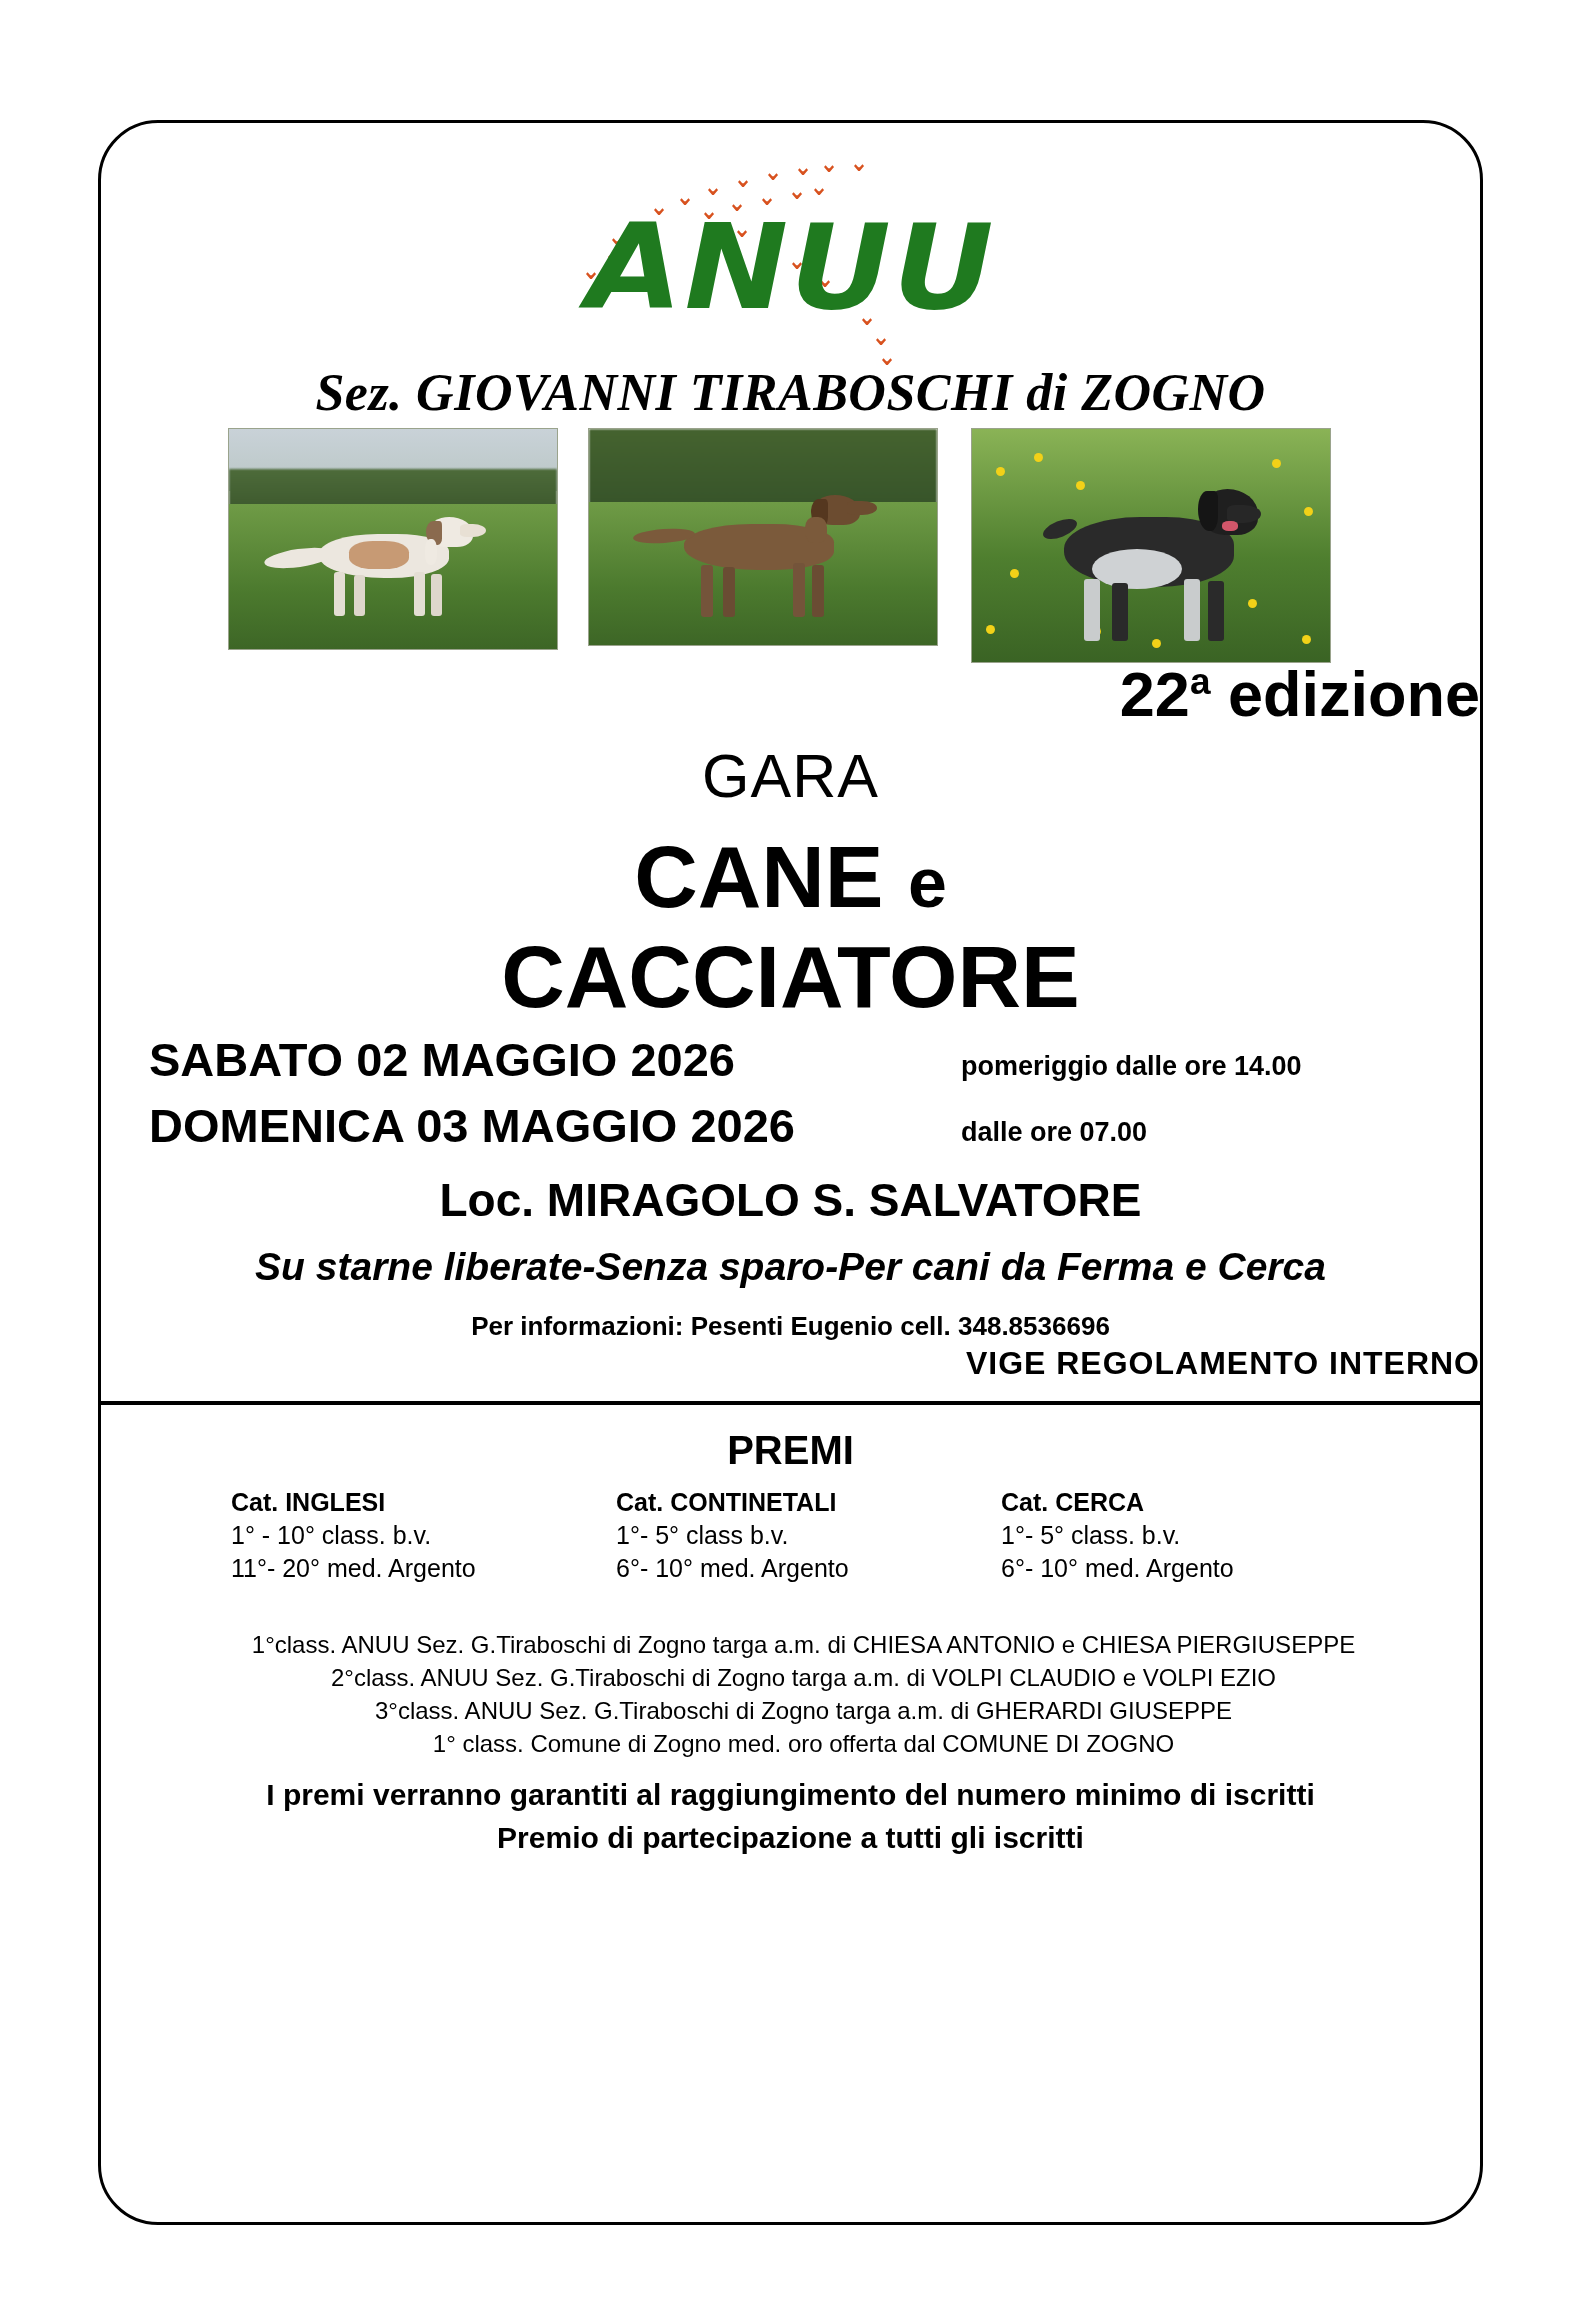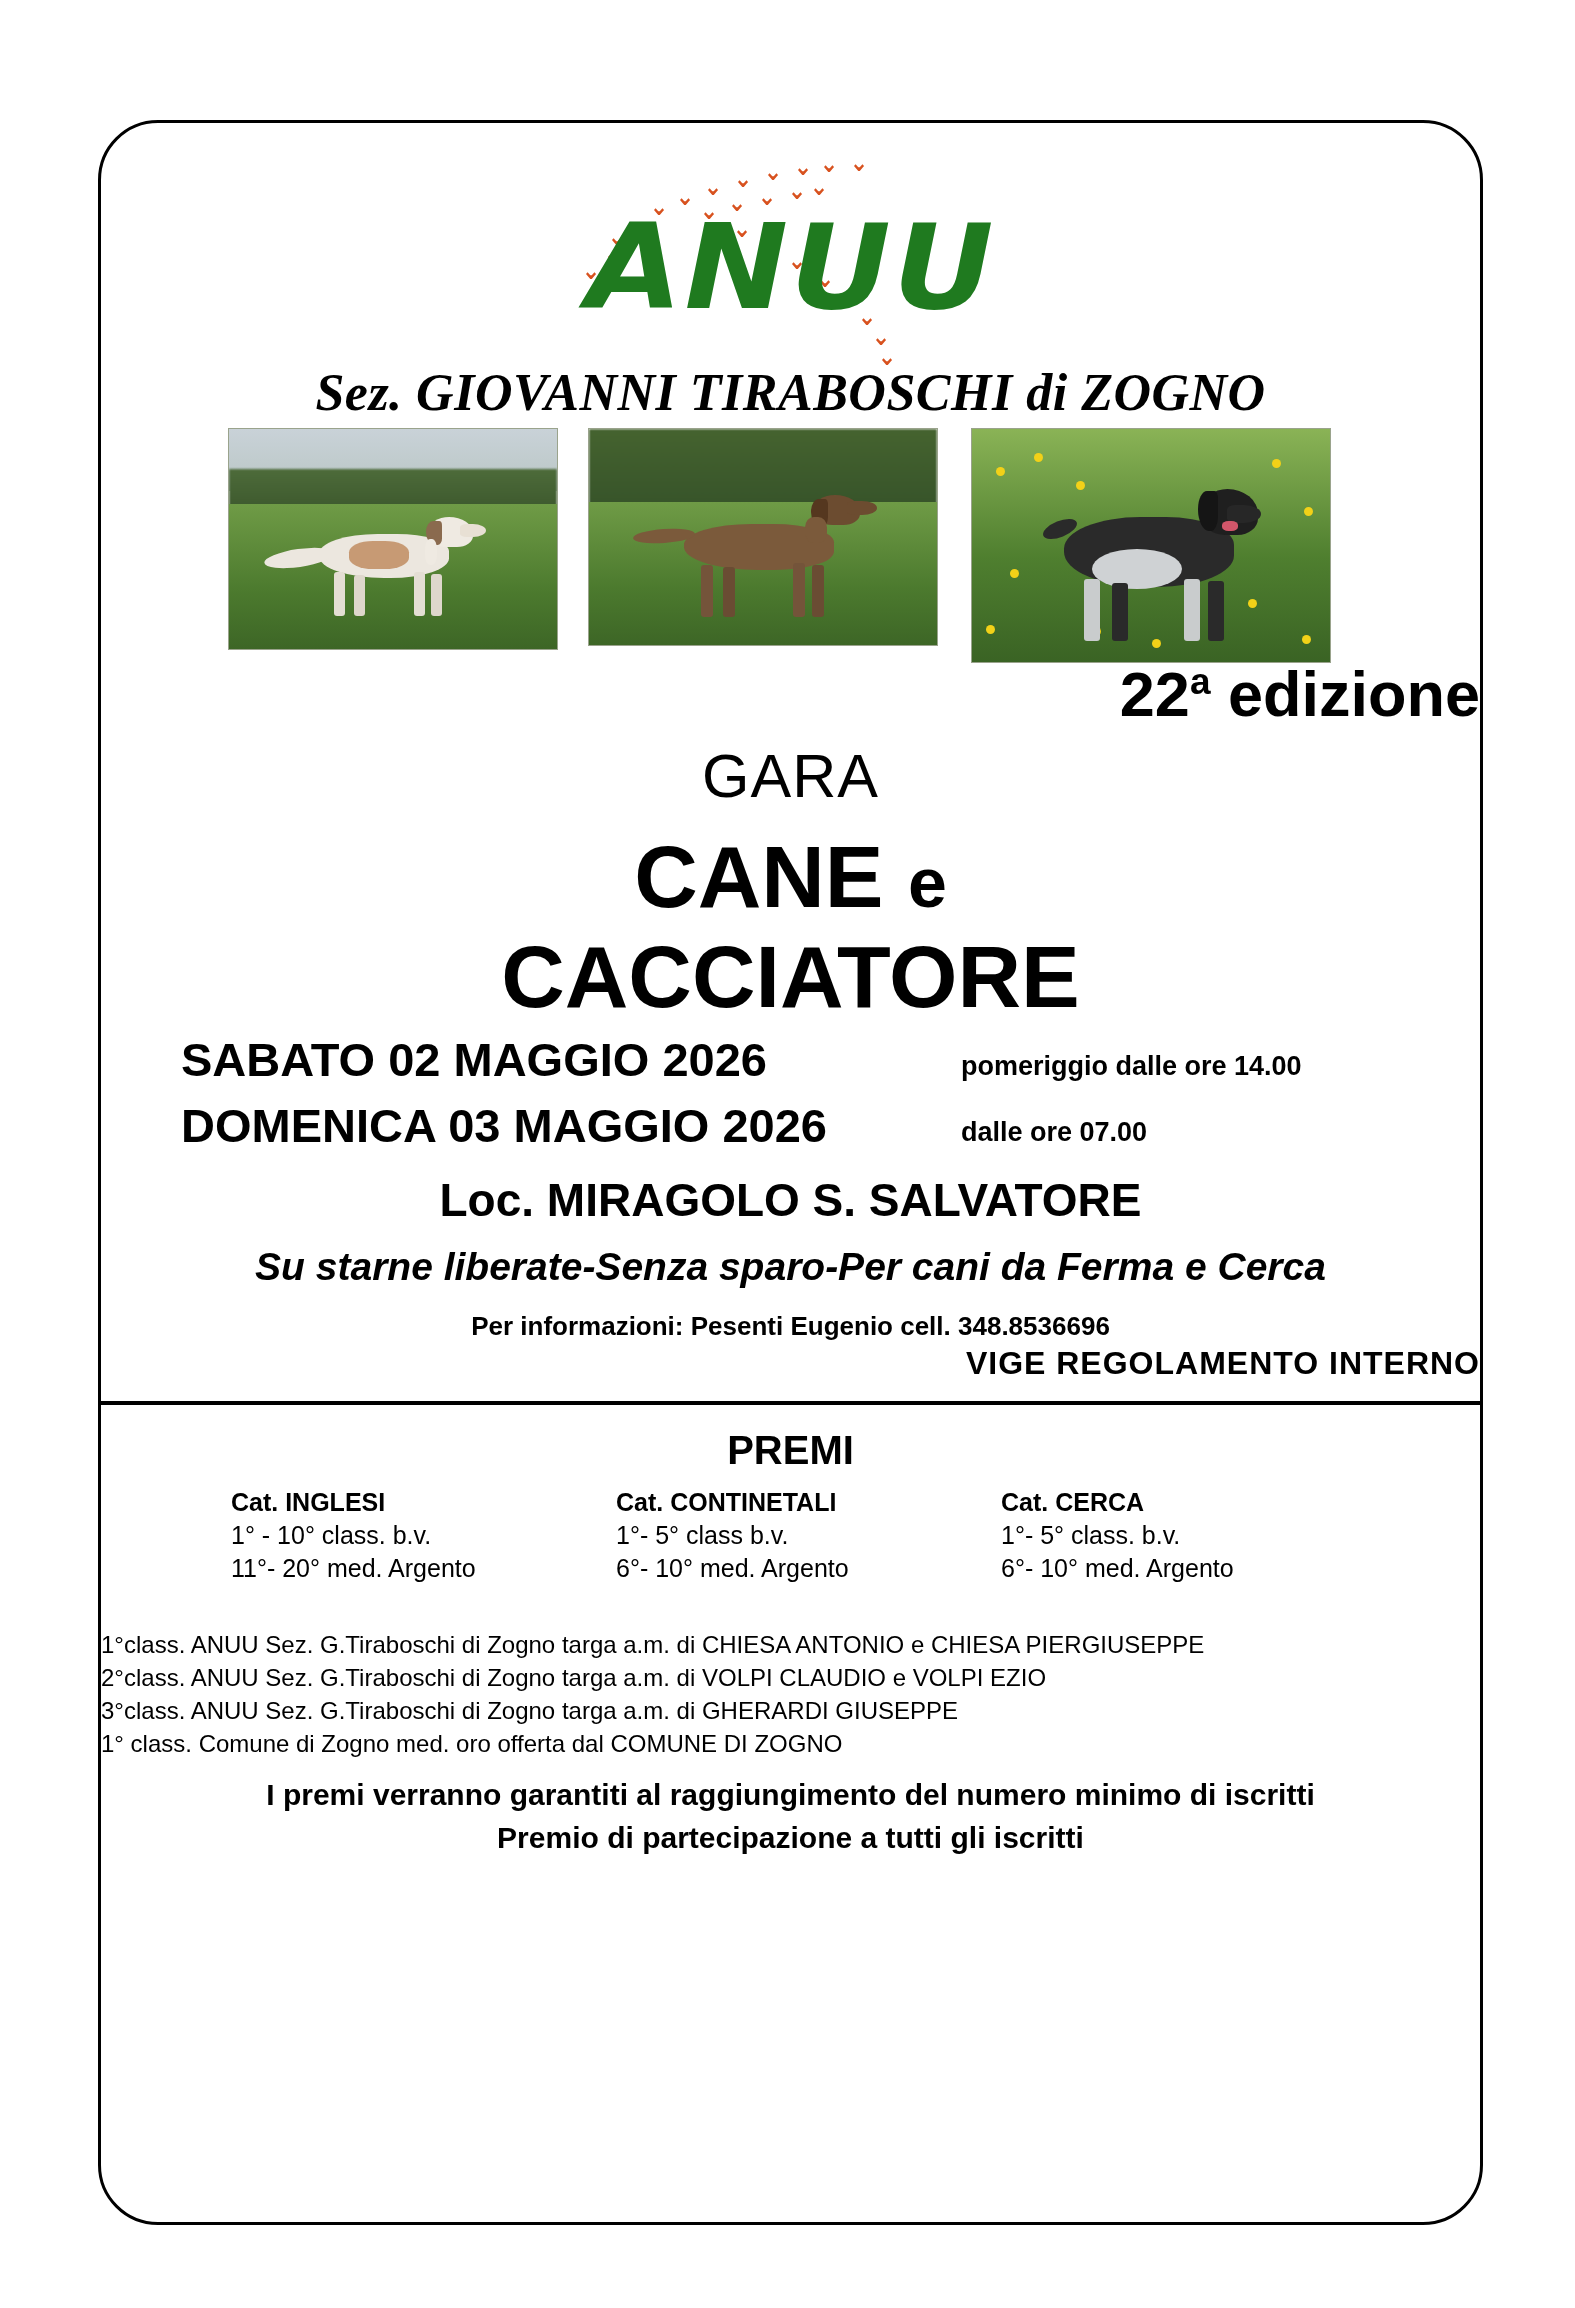--- a/index.html
+++ b/index.html
@@ -180,21 +180,20 @@
     position: absolute;
     left: 0; width: 100%;
     height: 56px;
   }
   .date-row .big {
     position: absolute;
     font-weight: bold;
     font-size: 47px;
     line-height: 50px;
     white-space: nowrap;
-    margin-left: 32px;
   }
   .date-row .sm {
     position: absolute;
     font-weight: bold;
     font-size: 27px;
     line-height: 50px;
     white-space: nowrap;
   }
   .date-1 { top: 912px; }
   .date-2 { top: 978px; }
@@ -275,22 +274,23 @@
     line-height: 34px;
   }
   .cat-line {
     font-size: 25px;
     line-height: 33px;
   }
 
   .targhe {
     position: absolute;
     top: 1505px;
-    left: 0;
-    width: 100%;
+    left: 13px;
+    width: 100%;
+    text-align: center;
     font-size: 24px;
     line-height: 33px;
   }
   .closing {
     position: absolute;
     top: 1650px;
     left: 0;
     width: 100%;
     text-align: center;
     font-weight: bold;

